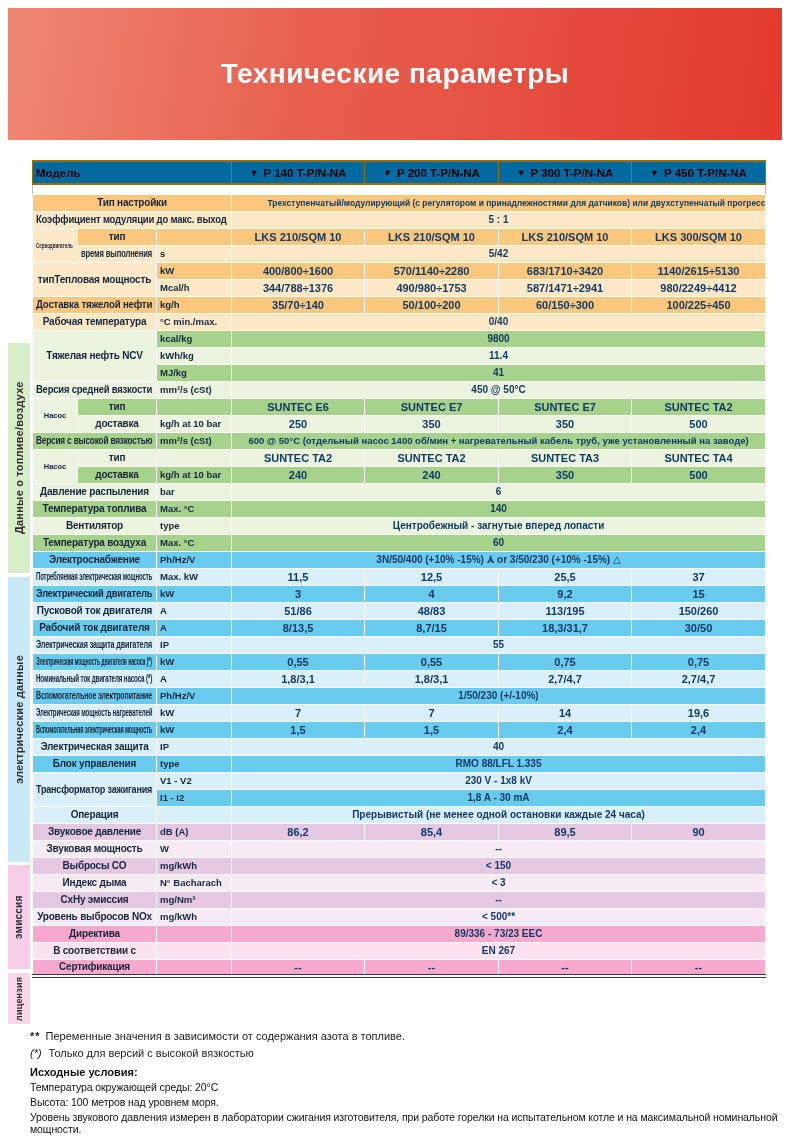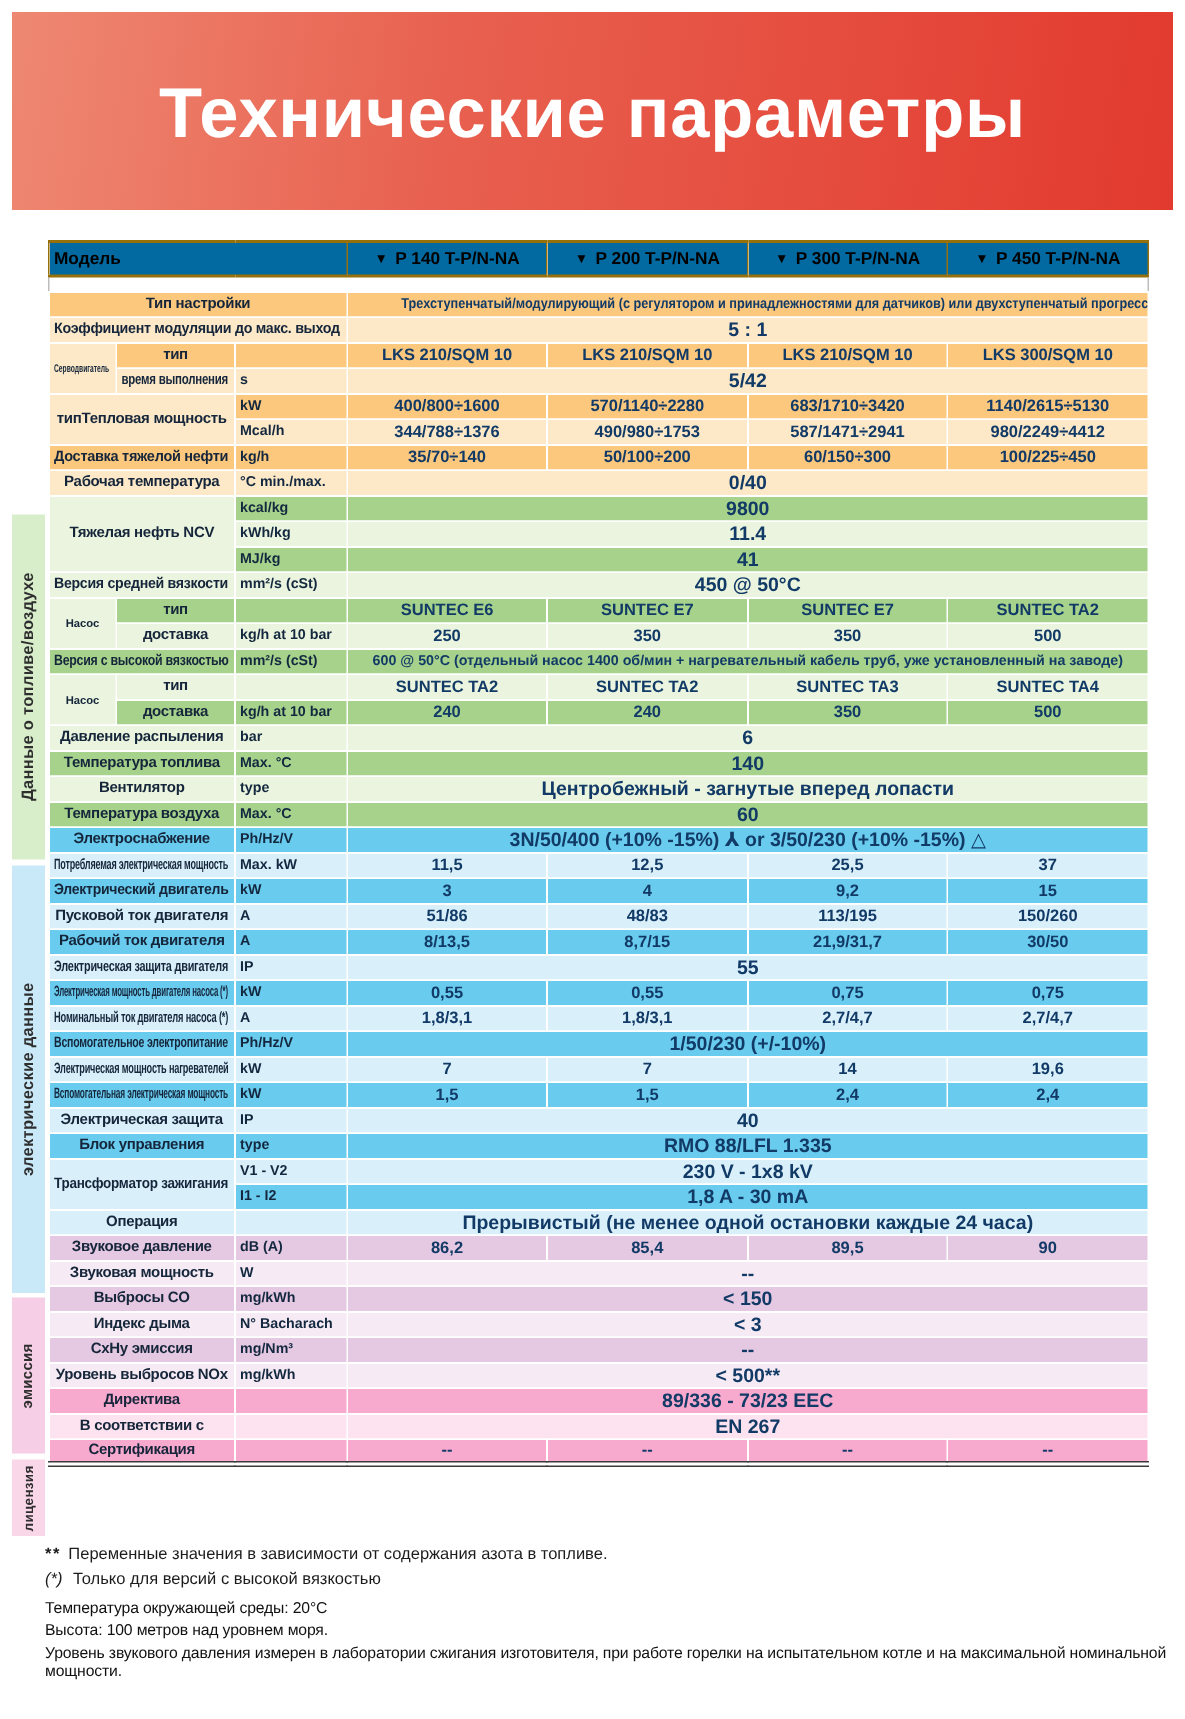--- a/index.html
+++ b/index.html
@@ -7,21 +7,21 @@
     width:790px;height:1146px;position:relative;overflow:hidden;background:#ffffff;
     font-family:"Liberation Sans","DejaVu Sans",sans-serif;color:#15253a;
   }
   
   .banner{
     position:absolute;left:8px;top:8px;width:774px;height:132px;
     background:linear-gradient(98deg,#EE8872 0%,#E8604F 38%,#E23A2E 100%);
     display:flex;align-items:center;justify-content:center;
   }
   .banner-title{
-    color:#ffffff;font-size:47px;font-weight:bold;letter-spacing:.5px;
+    color:#ffffff;font-size:28px;font-weight:bold;letter-spacing:.5px;
   }
   
   .sb{
     position:absolute;left:8px;width:22px;box-sizing:border-box;
     writing-mode:vertical-rl;transform:rotate(180deg);
     text-align:center;font-weight:bold;color:#2e2e2e;line-height:22px;
     letter-spacing:.2px;white-space:nowrap;overflow:hidden;
   }
   .sb-fuel{top:343px;height:230px;background:#D8EECA;font-size:11px;}
   .sb-el{top:577px;height:285px;background:#C9E9F8;font-size:11px;}
@@ -52,21 +52,21 @@
   .z-pink  {--a:#F8A9CE;--b:#FCE3EF;}
   tbody td{border:1px solid #ffffff;height:17px;}
   tr.sh-A > td{background:var(--a);}
   tr.sh-B > td{background:var(--b);}
   tbody td.multirow{background:var(--b);margin-top:37px;}
   
   .c-g{text-align:center;font-size:7.5px;font-weight:bold;padding:0 1px;}
   .c-l{text-align:center;font-size:10px;font-weight:bold;letter-spacing:-.2px;padding-left:4px;}
   .c-u{text-align:left;font-size:9.5px;font-weight:bold;padding-left:4px;color:#13283f;}
   .c-v{text-align:center;font-size:11px;font-weight:bold;color:#123a66;}
-  .c-s{text-align:center;font-size:13px;font-weight:bold;color:#123a66;}
+  .c-s{text-align:center;font-size:10px;font-weight:bold;color:#123a66;}
   .c-s.long{font-size:9.5px;}
   .t{display:inline-block;white-space:nowrap;}
   .c-l .t,.c-u .t,.c-g .t{transform-origin:left center;}
   .c-v .t,.c-s .t{transform-origin:center center;}
   
   .footnotes{position:absolute;left:30px;top:1030px;width:740px;font-size:11px;color:#1c1c1c;}
   .fn-line{margin-bottom:5px;}
   .fn-marker{font-style:italic;margin-right:7px;}
   .fn-marker.b{font-style:normal;font-weight:bold;letter-spacing:1px;margin-right:5px;}
   .conditions{position:absolute;left:30px;top:1066px;width:748px;font-size:10.5px;color:#111;}
@@ -262,21 +262,21 @@
         <td class="c-v"><span class="t">51/86</span></td>
         <td class="c-v"><span class="t">48/83</span></td>
         <td class="c-v"><span class="t">113/195</span></td>
         <td class="c-v"><span class="t">150/260</span></td>
       </tr>
       <tr class="z-blue sh-A">
         <td class="c-l" colspan="2"><span class="t">Рабочий ток двигателя</span></td>
         <td class="c-u"><span class="t">A</span></td>
         <td class="c-v"><span class="t">8/13,5</span></td>
         <td class="c-v"><span class="t">8,7/15</span></td>
-        <td class="c-v"><span class="t">21,9/31,7</span></td>
+        <td class="c-v"><span class="t">18,3/31,7</span></td>
         <td class="c-v"><span class="t">30/50</span></td>
       </tr>
       <tr class="z-blue sh-B">
         <td class="c-l" colspan="2"><span class="t" style="transform: scaleX(0.725);">Электрическая защита двигателя</span></td>
         <td class="c-u"><span class="t">IP</span></td>
         <td class="c-s" colspan="4"><span class="t">55</span></td>
       </tr>
       <tr class="z-blue sh-A">
         <td class="c-l" colspan="2"><span class="t" style="transform: scaleX(0.52);">Электрическая мощность двигателя насоса (*)</span></td>
         <td class="c-u"><span class="t">kW</span></td>
@@ -395,16 +395,17 @@
 <div class="footnotes">
   <div class="fn-line">
     <span class="fn-marker b">**</span><span>Переменные значения в зависимости от содержания азота в топливе.</span>
   </div>
   <div class="fn-line">
     <span class="fn-marker">(*)</span><span>Только для версий с высокой вязкостью</span>
   </div>
 </div>
 
 <div class="conditions">
+  <div class="cond-title">Исходные условия:</div>
   <div class="cond-line">Температура окружающей среды: 20°C</div>
   <div class="cond-line">Высота: 100 метров над уровнем моря.</div>
   <div class="cond-line">Уровень звукового давления измерен в лаборатории сжигания изготовителя, при работе горелки на испытательном котле и на максимальной номинальной мощности.</div>
 </div>
 
 </body></html>

